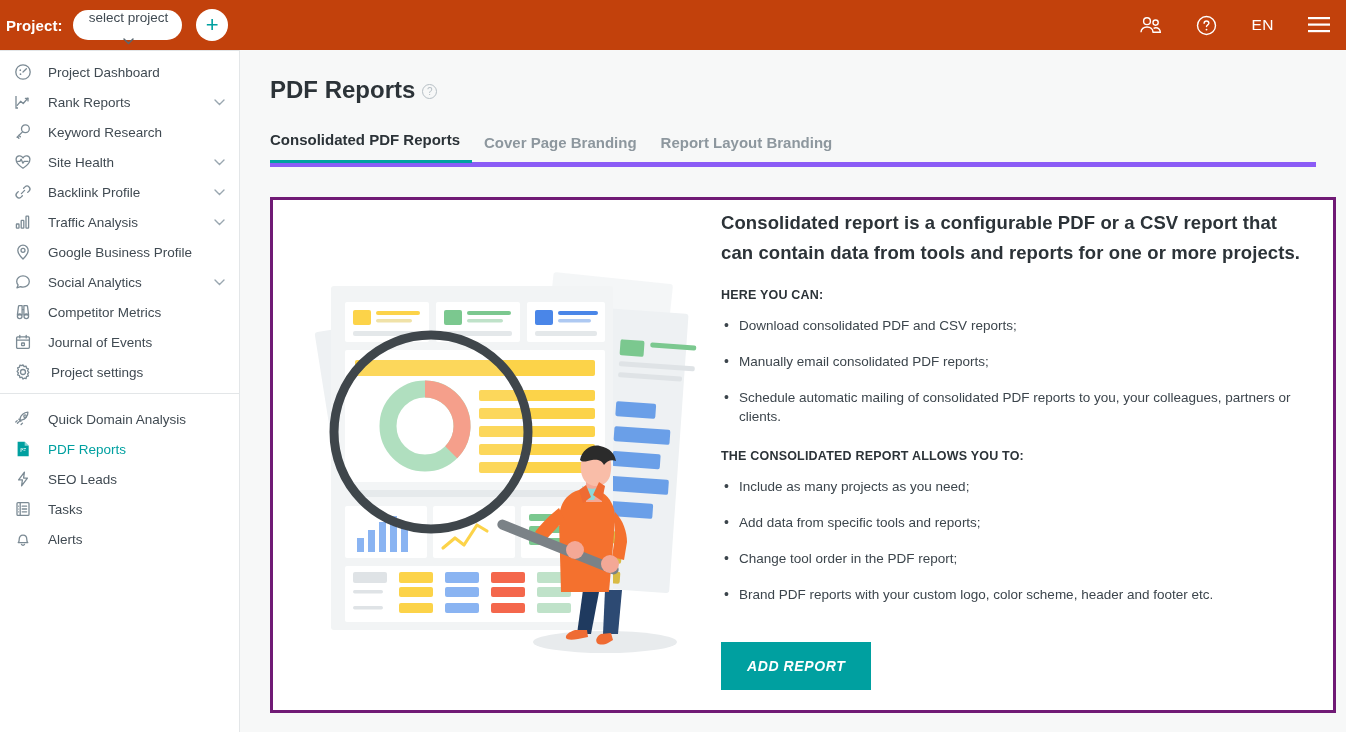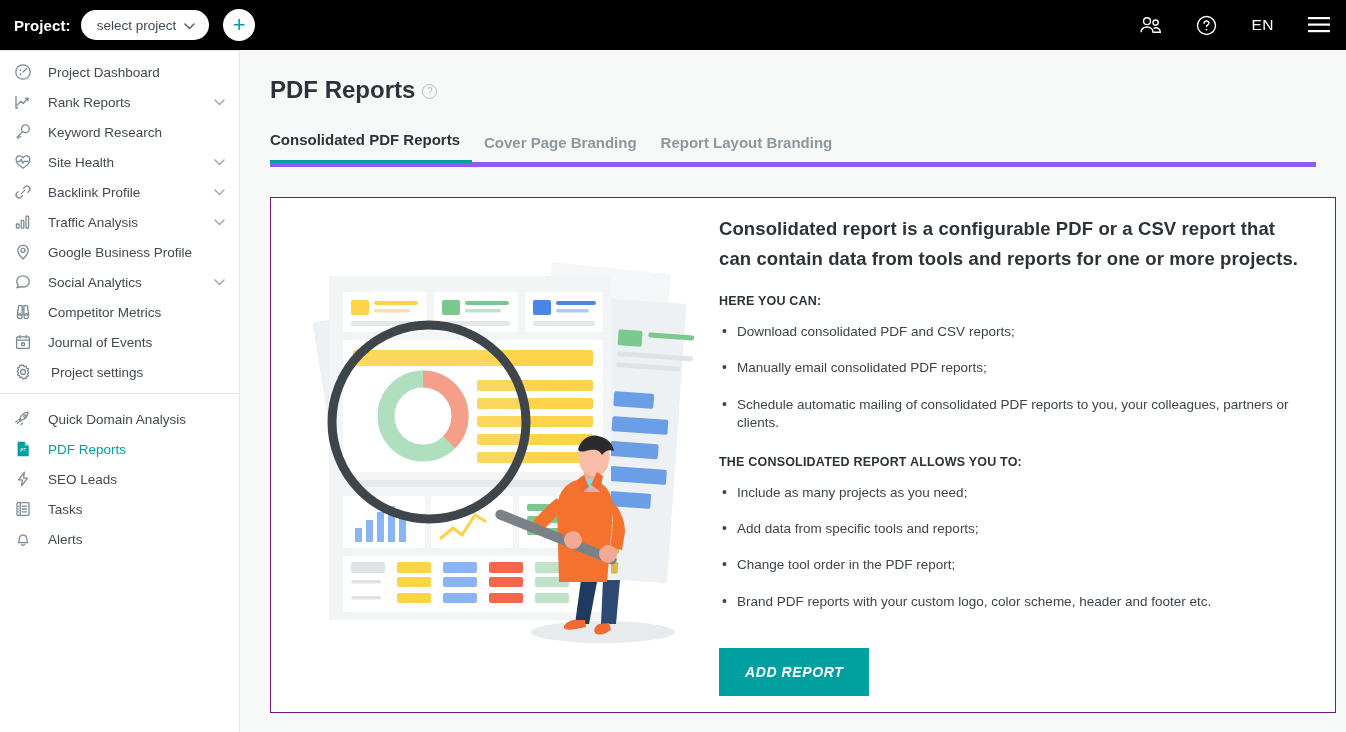--- a/index.html
+++ b/index.html
@@ -7,32 +7,32 @@
     width: 1346px; height: 732px;
     font-family: "Liberation Sans", sans-serif;
     background: #ffffff;
     overflow: hidden;
   }
   body { display: flex; flex-direction: column; }
 
   
   .topbar {
     height: 50px; flex: 0 0 50px;
-    background: #000000;
+    background: #c2410c;
     display: flex; align-items: center;
-    padding: 0 16px 0 14px;
+    padding: 0 16px 0 6px;
     color: #fff;
   }
   .tb-label { font-size: 15px; font-weight: bold; color: #fff; margin-right: 10px; letter-spacing: .1px; }
   .proj-select {
     background: #fff; color: #404a52;
     border-radius: 20px; height: 30px;
     display: flex; align-items: center; gap: 8px;
     padding: 0 14px 0 16px; font-size: 13.5px;
-    cursor: pointer; white-space: nowrap;
+    cursor: pointer; white-space: nowrap; flex-direction: column;
   }
   .proj-select .chev { display: inline-block; }
   .add-btn {
     width: 32px; height: 32px; border-radius: 50%;
     background: #fff; color: #00a0a0;
     margin-left: 14px;
     display: flex; align-items: center; justify-content: center;
     font-size: 22px; line-height: 1; cursor: pointer; font-weight: 300;
   }
   .tb-right { margin-left: auto; display: flex; align-items: center; gap: 34px; }
@@ -94,24 +94,24 @@
   .tab {
     font-size: 15px; color: #8d979e;
     padding: 0 12px 12px 12px; cursor: pointer; white-space: nowrap;
     position: relative; top: 1px; font-weight: bold;
   }
   .tab:first-child { padding-left: 0; }
   .tab.active { color: #2c3338; font-weight: bold; border-bottom: 3px solid #00a0a0; }
 
   .card {
     margin: 30px 10px 0 30px;
-    background: #fff; border: 1px solid #701a75;
+    background: #fff; border: 3px solid #701a75;
     height: 516px;
-    display: flex; align-items: center;
-    padding: 0 20px 0 10px;
+    display: flex; 
+    padding: 8px 20px 0 10px;
     overflow: hidden;
   }
   .illus { flex: 0 0 430px; height: 100%; position: relative; }
   .copy { flex: 1 1 auto; padding-left: 8px; padding-right: 10px; }
   .copy h2 {
     font-size: 18.5px; font-weight: bold; color: #2c3338;
     line-height: 1.62; margin-bottom: 20px; letter-spacing: .1px;
   }
   .sec-label {
     font-size: 12.5px; font-weight: bold; color: #2c3338;

